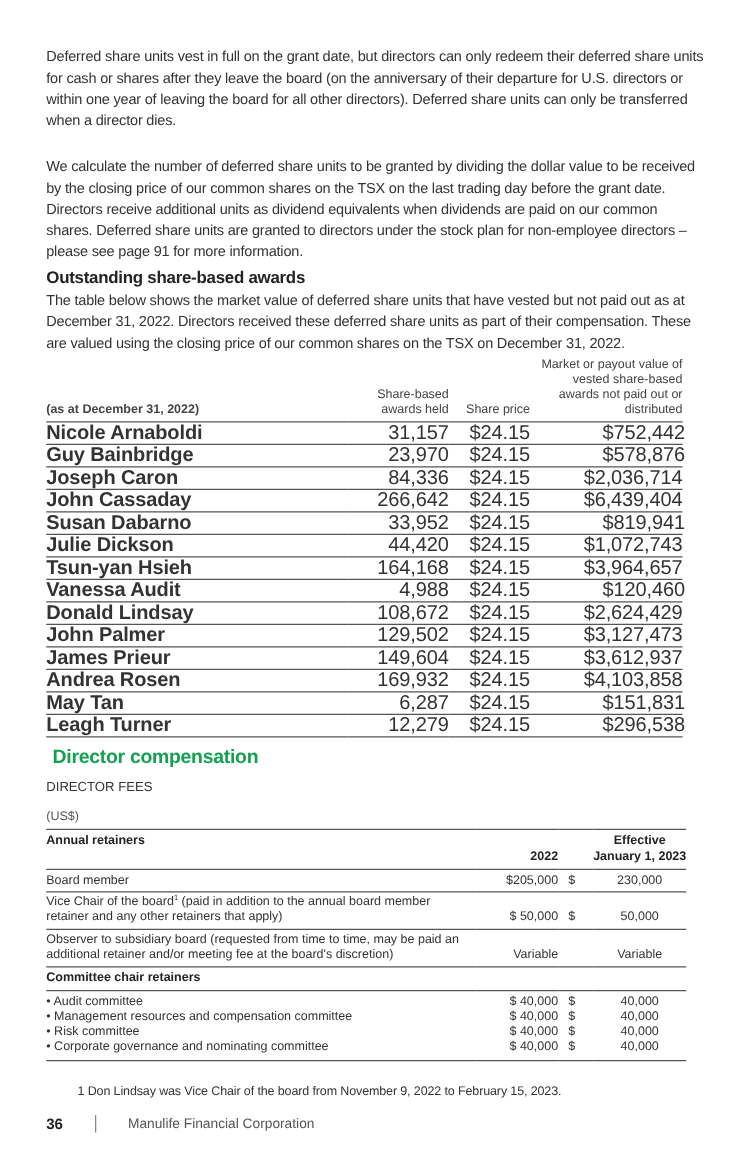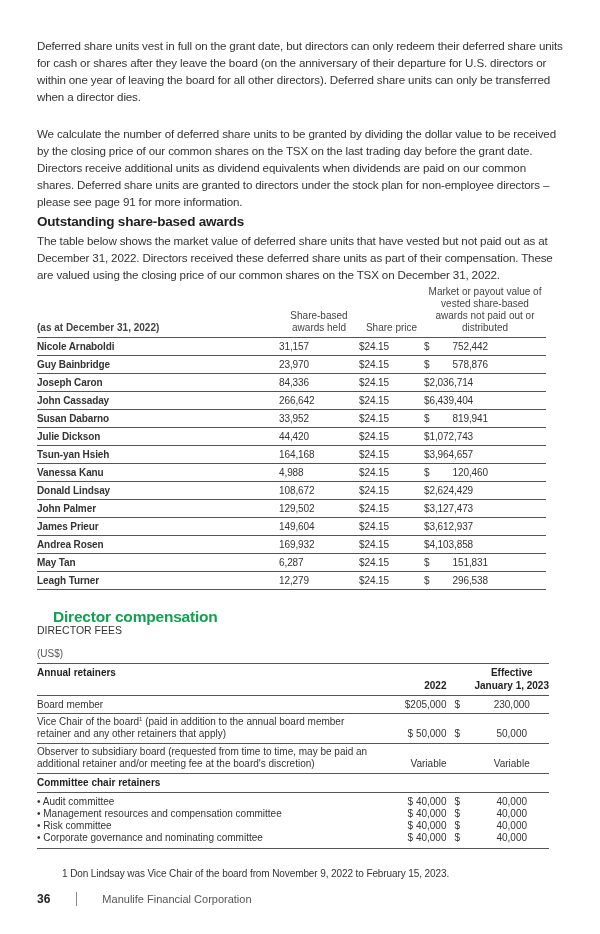--- a/index.html
+++ b/index.html
@@ -8,31 +8,31 @@
   .page { position: absolute; left: 37px; top: 0; width: 526px; }
   p.body { font-size: 11.6px; line-height: 17px; margin: 0; letter-spacing: -0.15px; color: #333; }
   #p1 { position: absolute; top: 37px; width: 526px; }
   #p2 { position: absolute; top: 125px; width: 526px; }
   h2.sub { position: absolute; top: 214px; margin: 0; font-size: 13.5px; font-weight: bold; color: #222; letter-spacing: -0.2px; }
   #p3 { position: absolute; top: 232px; width: 526px; }
 
   table { border-collapse: collapse; width: 100%; }
   .awards { position: absolute; top: 286px; width: 509px; font-size: 10px; color: #333; }
   .awards th { font-weight: normal; color: #444; vertical-align: bottom; padding: 0 0 3px 0; line-height: 12px; font-size: 10px; }
-  .awards td { height: 17px; padding: 0; line-height: 17px; border-top: 1.3px solid #555; font-size: 10px; letter-spacing: -0.1px; }
+  .awards td { height: 17px; padding: 0; line-height: 17px; border-top: 1.3px solid #555; font-size: 16px; letter-spacing: -0.1px; }
   .awards tr:last-child td { border-bottom: 1.3px solid #555; }
   .awards th.left, .awards td.left { text-align: left; }
-  .awards th.r, .awards td.r { }
+  .awards th.r, .awards td.r { text-align: right; }
   .awards .c1 { width: auto; font-weight: bold; }
   .awards .c2 { width: 80px; }
   .awards .c3 { width: 65px; }
   .awards .c4 { width: 122px; }
   .money { display: inline-flex; justify-content: space-between; width: 64px; }
 
-  h1.section { position: absolute; top: 592px; margin: 16px; font-size: 15.5px; font-weight: bold; color: #13a050; letter-spacing: -0.2px; }
+  h1.section { position: absolute; top: 592px; margin: 5px; font-size: 15.5px; font-weight: bold; color: #13a050; letter-spacing: -0.2px; }
   .fees-title { position: absolute; top: 624px; font-size: 10.5px; color: #333; letter-spacing: 0; }
   .units { position: absolute; top: 648px; font-size: 10px; color: #555; }
 
   .fees { position: absolute; top: 663px; width: 512px; font-size: 10px; color: #333; }
   .fees thead th { border-top: 1.3px solid #555; border-bottom: 1.3px solid #555; padding: 2px 0 3px 0; vertical-align: bottom; line-height: 13px; font-weight: bold; color: #222; }
   .fees td { border-top: 1.3px solid #555; padding: 0; font-size: 10px; line-height: 12px; }
   .fees td.h17 { height: 17px; line-height: 17px; }
   .fees td.h2 { padding: 2px 0 3px 0; }
   .fees .c1 { text-align: left; }
   .fees .c2 { width: 66px; text-align: right; }
@@ -113,21 +113,21 @@
           <td class="r c3">$24.15</td>
           <td class="r c4"><span>$1,072,743</span></td>
         </tr>
         <tr>
           <td class="left c1">Tsun-yan Hsieh</td>
           <td class="r c2">164,168</td>
           <td class="r c3">$24.15</td>
           <td class="r c4"><span>$3,964,657</span></td>
         </tr>
         <tr>
-          <td class="left c1">Vanessa Kanu</td>
+          <td class="left c1">Vanessa Audit</td>
           <td class="r c2">4,988</td>
           <td class="r c3">$24.15</td>
           <td class="r c4"><span class="money">
               <span>$</span>
               <span>120,460</span>
             </span></td>
         </tr>
         <tr>
           <td class="left c1">Donald Lindsay</td>
           <td class="r c2">108,672</td>

